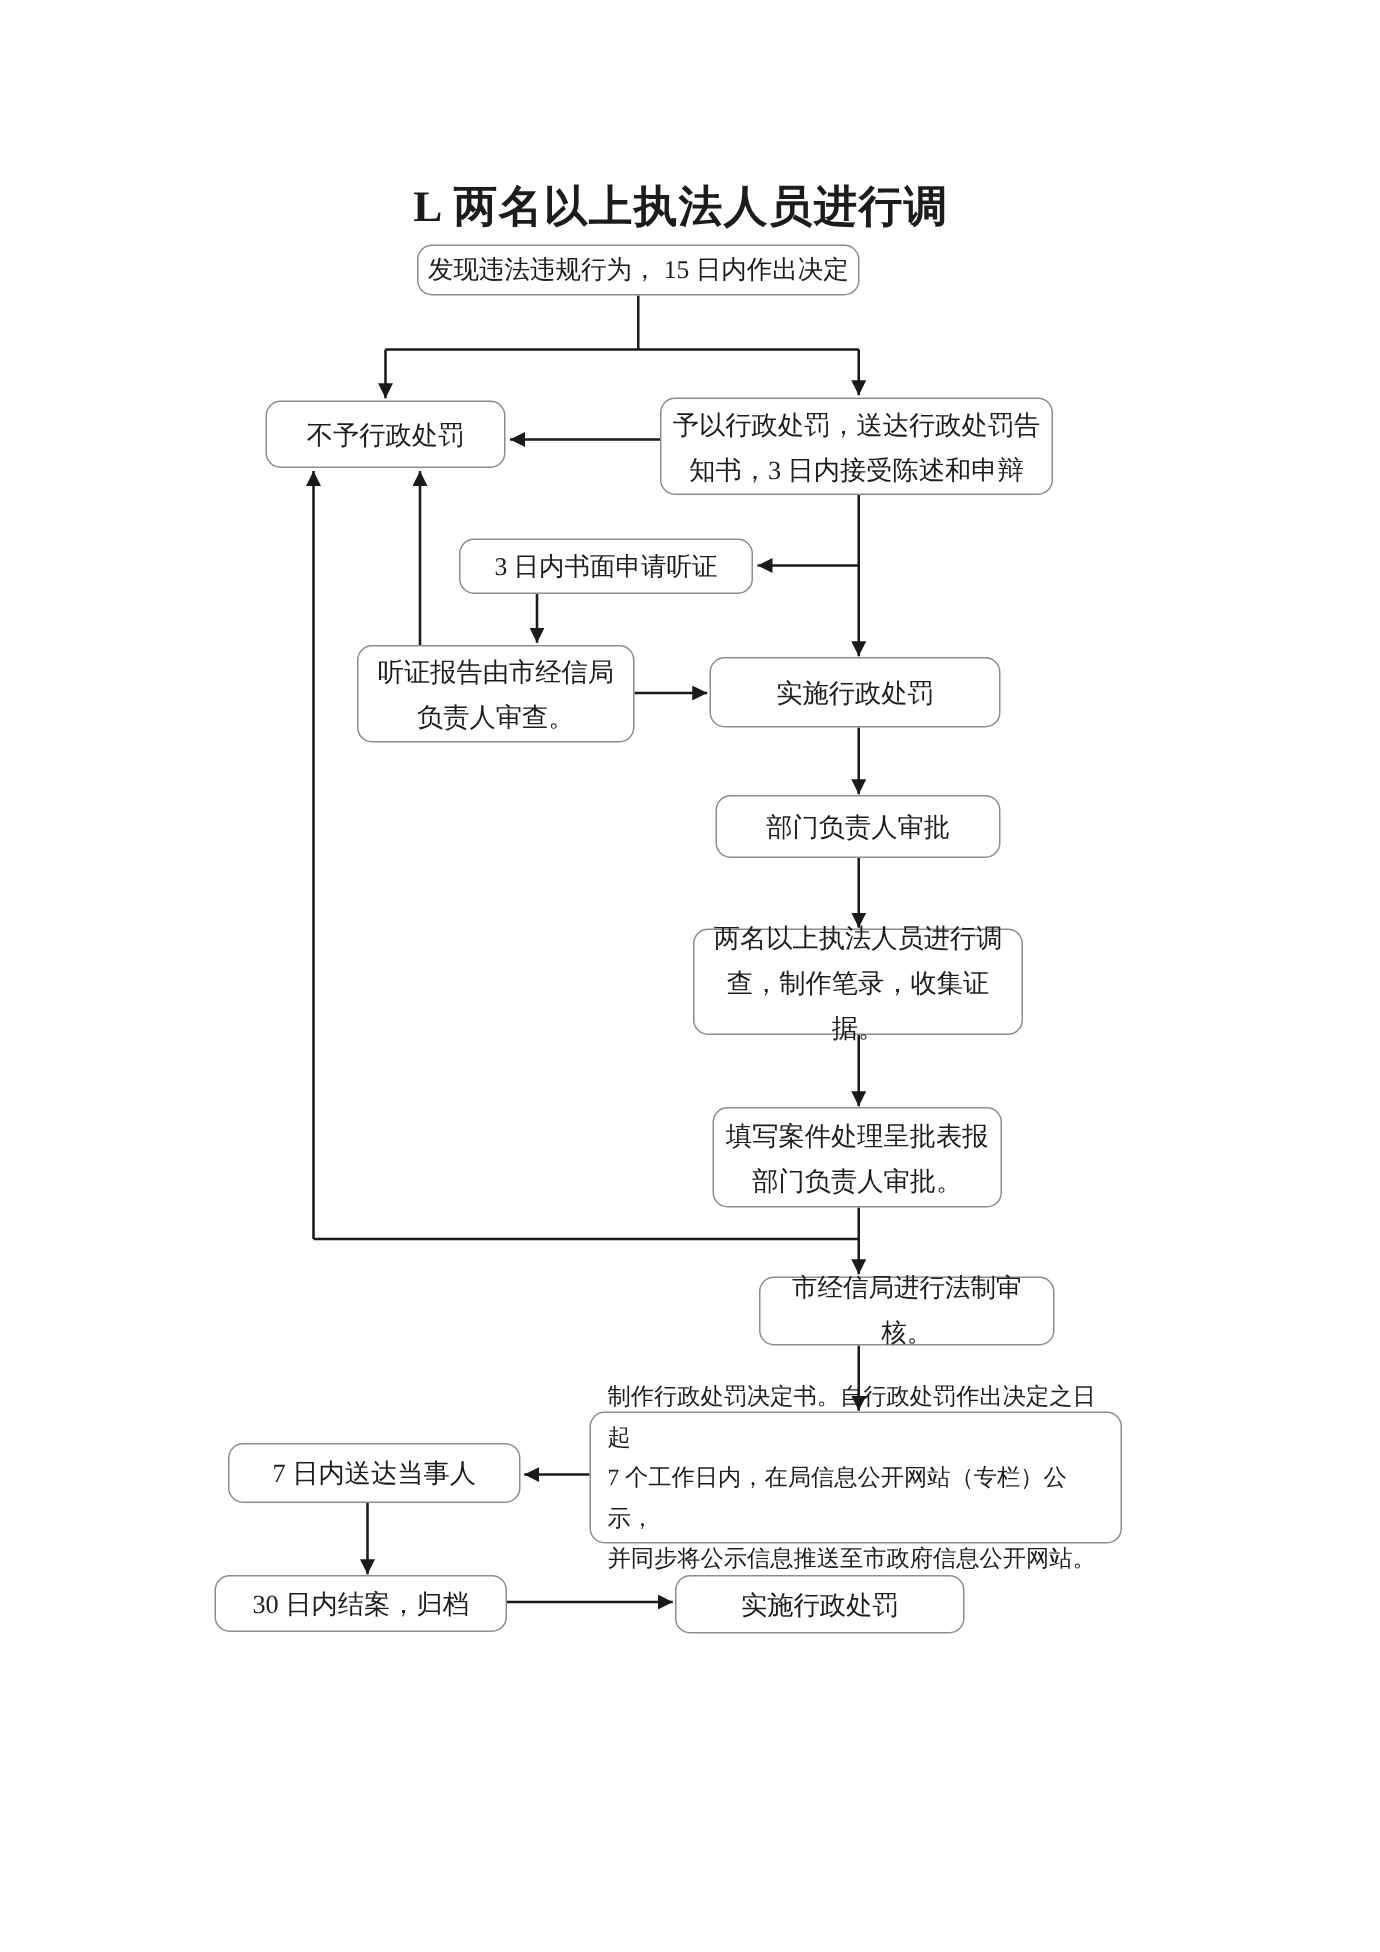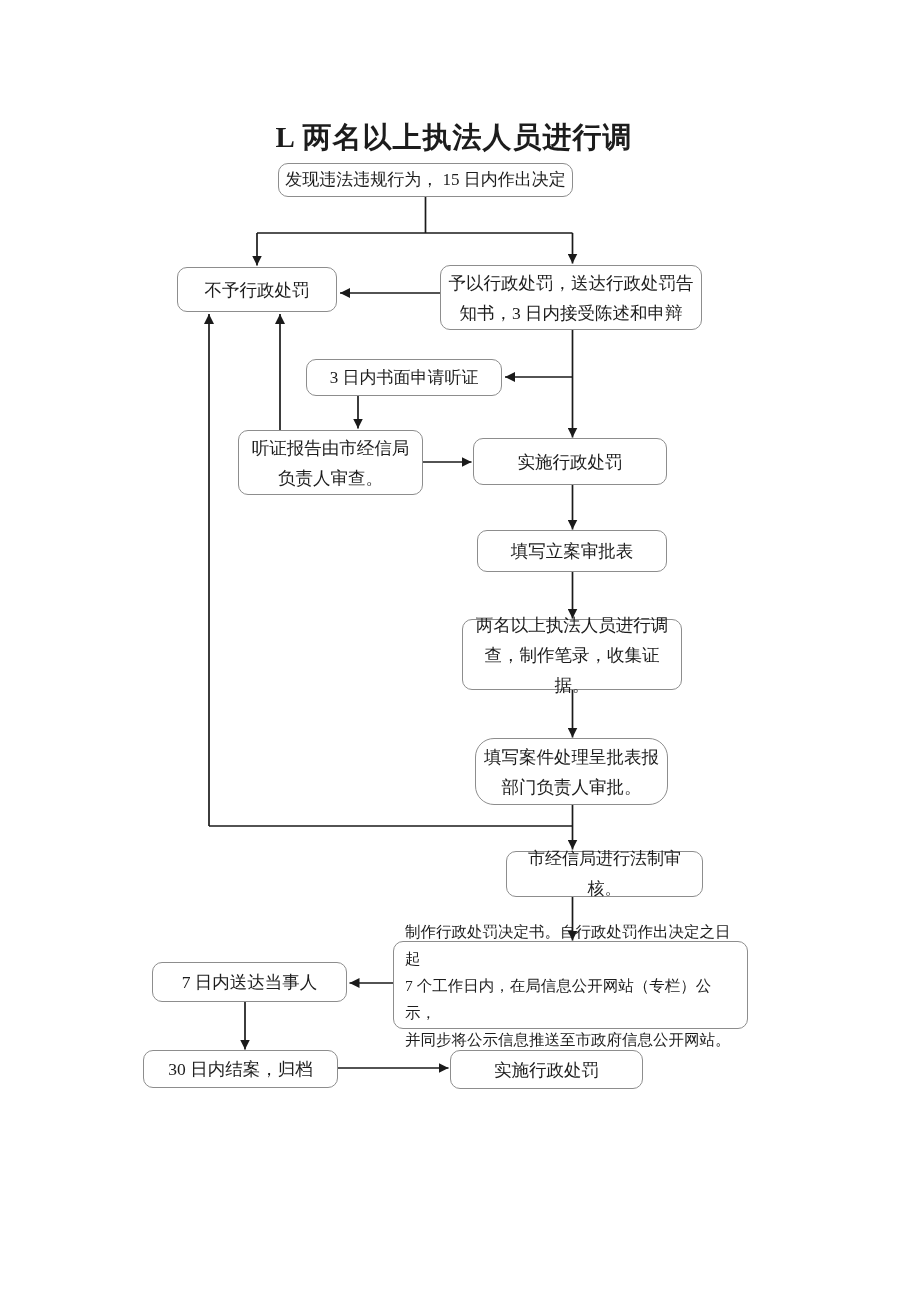--- a/index.html
+++ b/index.html
@@ -85,26 +85,26 @@
   <div class="node" style="left:440px;top:265px;width:262px;height:65px;">予以行政处罚，送达行政处罚告
 知书，3 日内接受陈述和申辩</div>
 
   <div class="node small" style="left:306px;top:359px;width:196px;height:37px;">3 日内书面申请听证</div>
 
   <div class="node" style="left:238px;top:430px;width:185px;height:65px;">听证报告由市经信局
 负责人审查。</div>
 
   <div class="node" style="left:473px;top:438px;width:194px;height:47px;">实施行政处罚</div>
 
-  <div class="node" style="left:477px;top:530px;width:190px;height:42px;">填写立案审批表</div>
+  <div class="node" style="left:477px;top:530px;width:190px;height:42px;">部门负责人审批</div>
 
   <div class="node" style="left:462px;top:619px;width:220px;height:71px;">两名以上执法人员进行调
 查，制作笔录，收集证据。</div>
 
-  <div class="node" style="left:475px;top:738px;width:193px;height:67px;border-radius:19px;">填写案件处理呈批表报
+  <div class="node" style="left:475px;top:738px;width:193px;height:67px;">填写案件处理呈批表报
 部门负责人审批。</div>
 
   <div class="node small" style="left:476px;top:851px;width:197px;height:46px;margin-left:30px;">市经信局进行法制审核。</div>
 
   <div class="node big" style="left:393px;top:941px;width:355px;height:88px;">制作行政处罚决定书。自行政处罚作出决定之日起
 7 个工作日内，在局信息公开网站（专栏）公示，
 并同步将公示信息推送至市政府信息公开网站。</div>
 
   <div class="node" style="left:152px;top:962px;width:195px;height:40px;">7 日内送达当事人</div>
 

